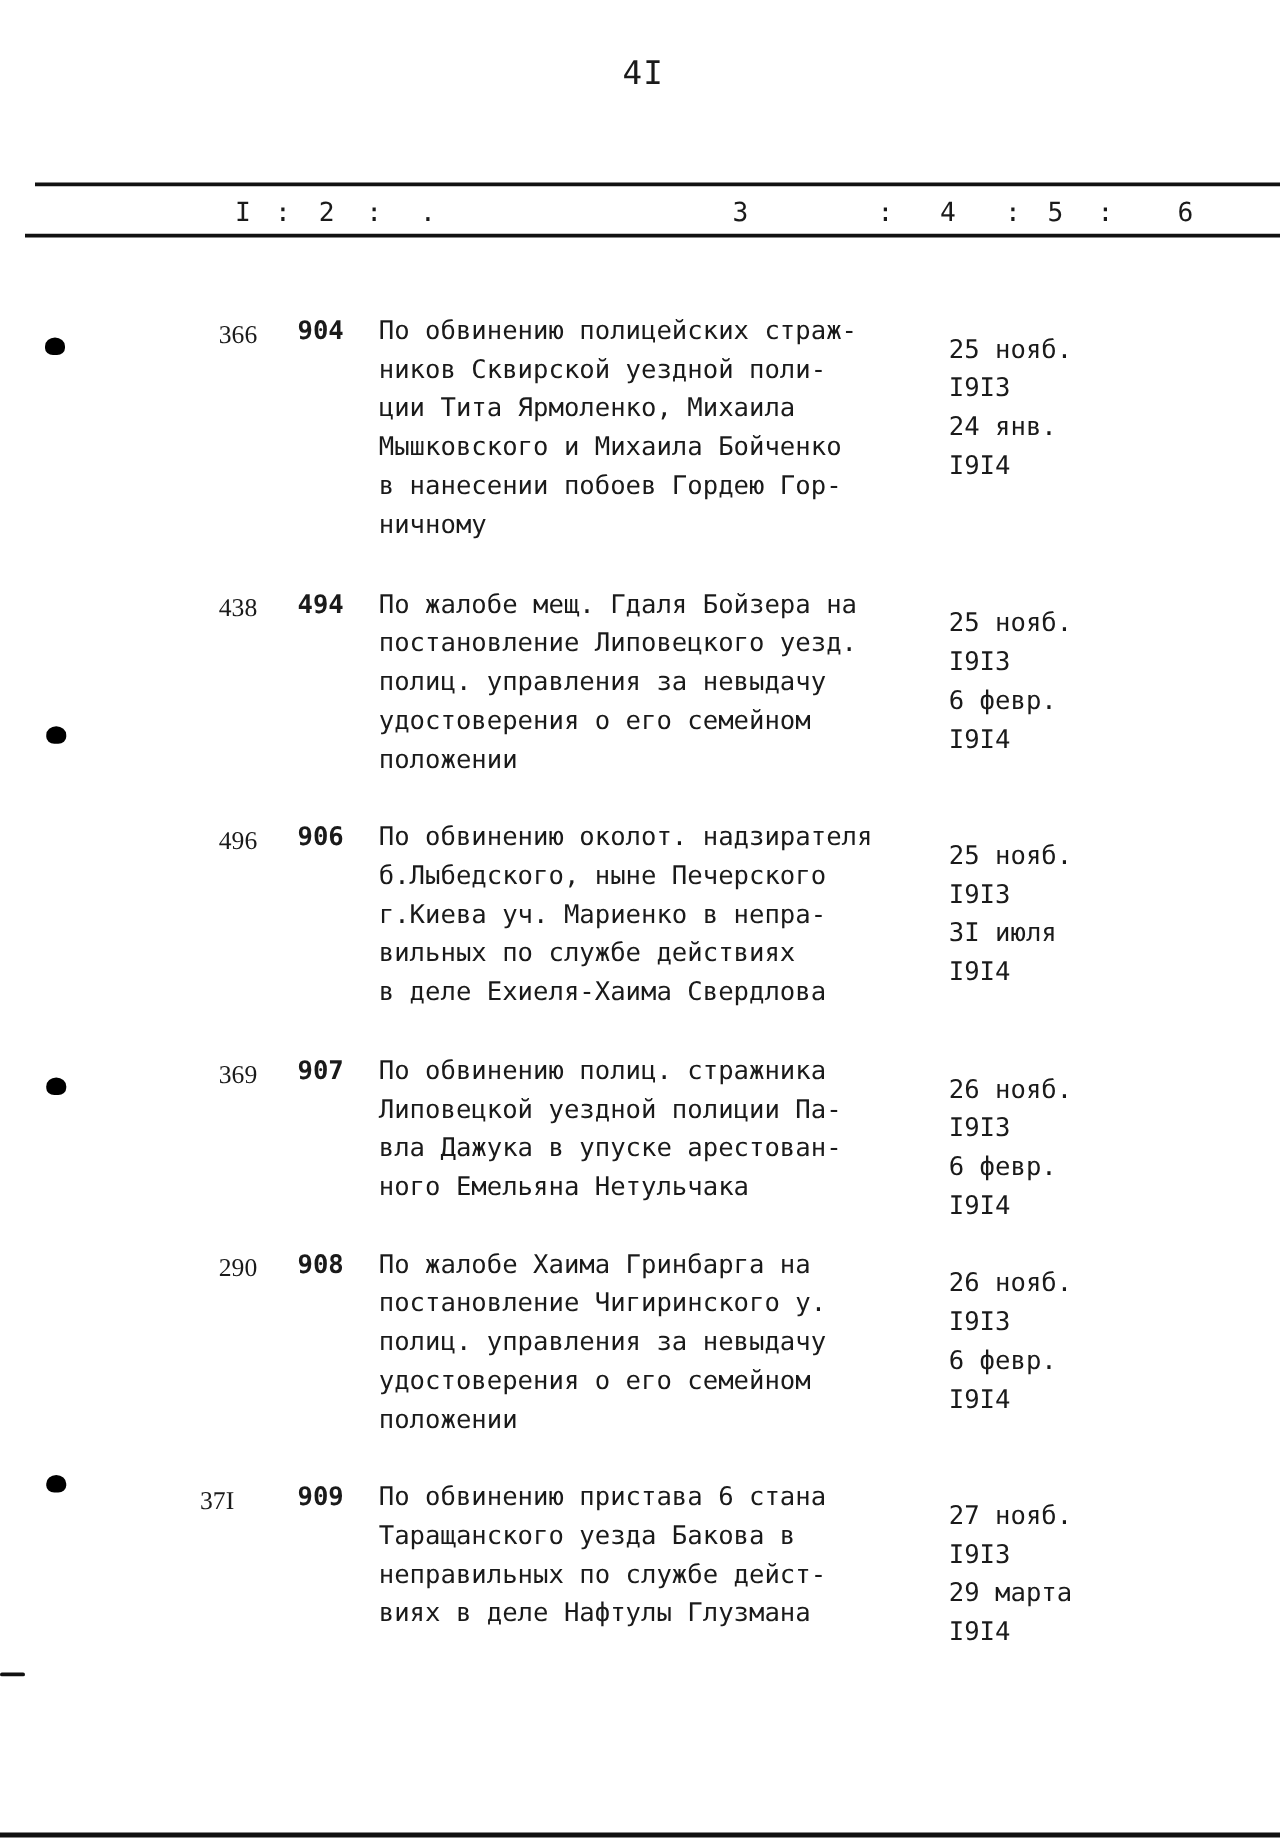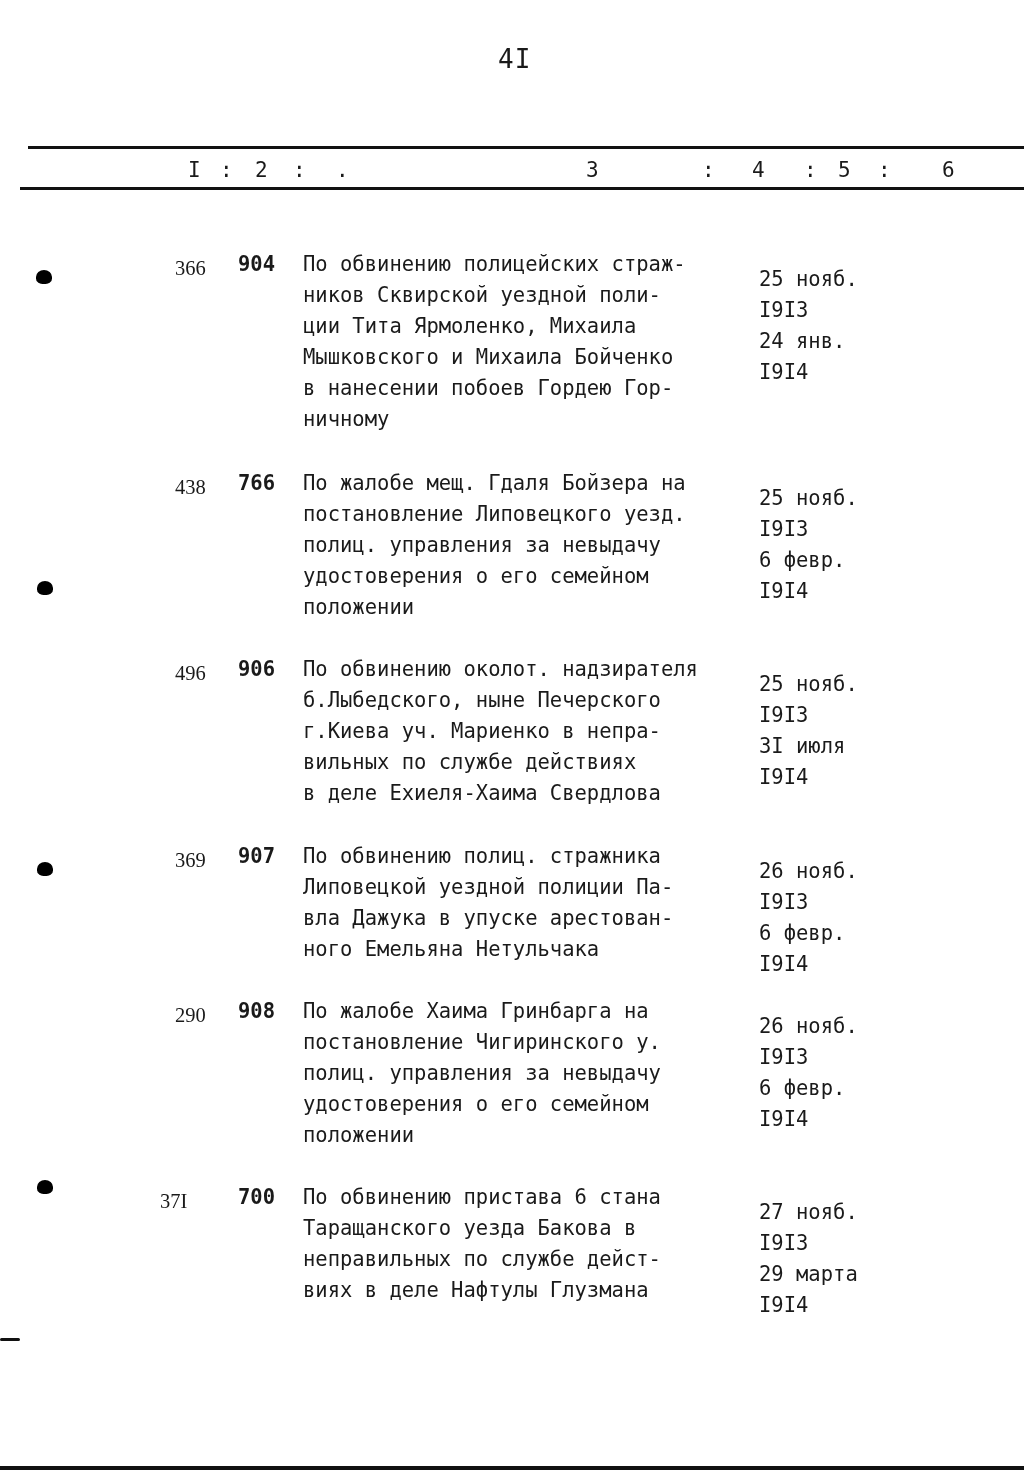--- a/index.html
+++ b/index.html
@@ -80,21 +80,21 @@
 в нанесении побоев Гордею Гор-
 ничному</span>
     <span class="dates">25 нояб.
 I9I3
 24 янв.
 I9I4</span>
   </div>
 
   <div class="entry" style="top:468px">
     <span class="num1">438</span>
-    <span class="num2">766</span>
+    <span class="num2">494</span>
     <span class="desc">По жалобе мещ. Гдаля Бойзера на
 постановление Липовецкого уезд.
 полиц. управления за невыдачу
 удостоверения о его семейном
 положении</span>
     <span class="dates">25 нояб.
 I9I3
 6 февр.
 I9I4</span>
   </div>
@@ -135,21 +135,21 @@
 удостоверения о его семейном
 положении</span>
     <span class="dates">26 нояб.
 I9I3
 6 февр.
 I9I4</span>
   </div>
 
   <div class="entry" style="top:1182px">
     <span class="num1" style="left:160px">37I</span>
-    <span class="num2">700</span>
+    <span class="num2">909</span>
     <span class="desc">По обвинению пристава 6 стана
 Таращанского уезда Бакова в
 неправильных по службе дейст-
 виях в деле Нафтулы Глузмана</span>
     <span class="dates">27 нояб.
 I9I3
 29 марта
 I9I4</span>
   </div>
 

